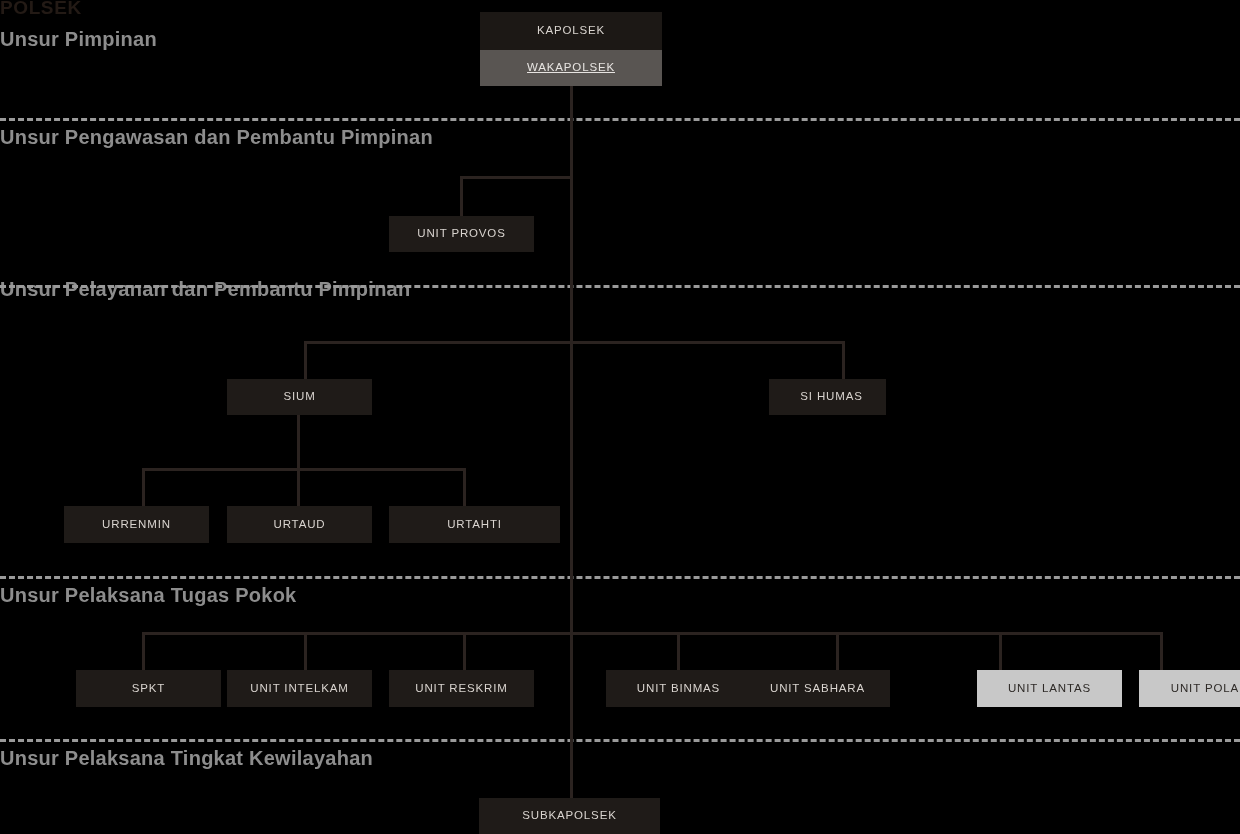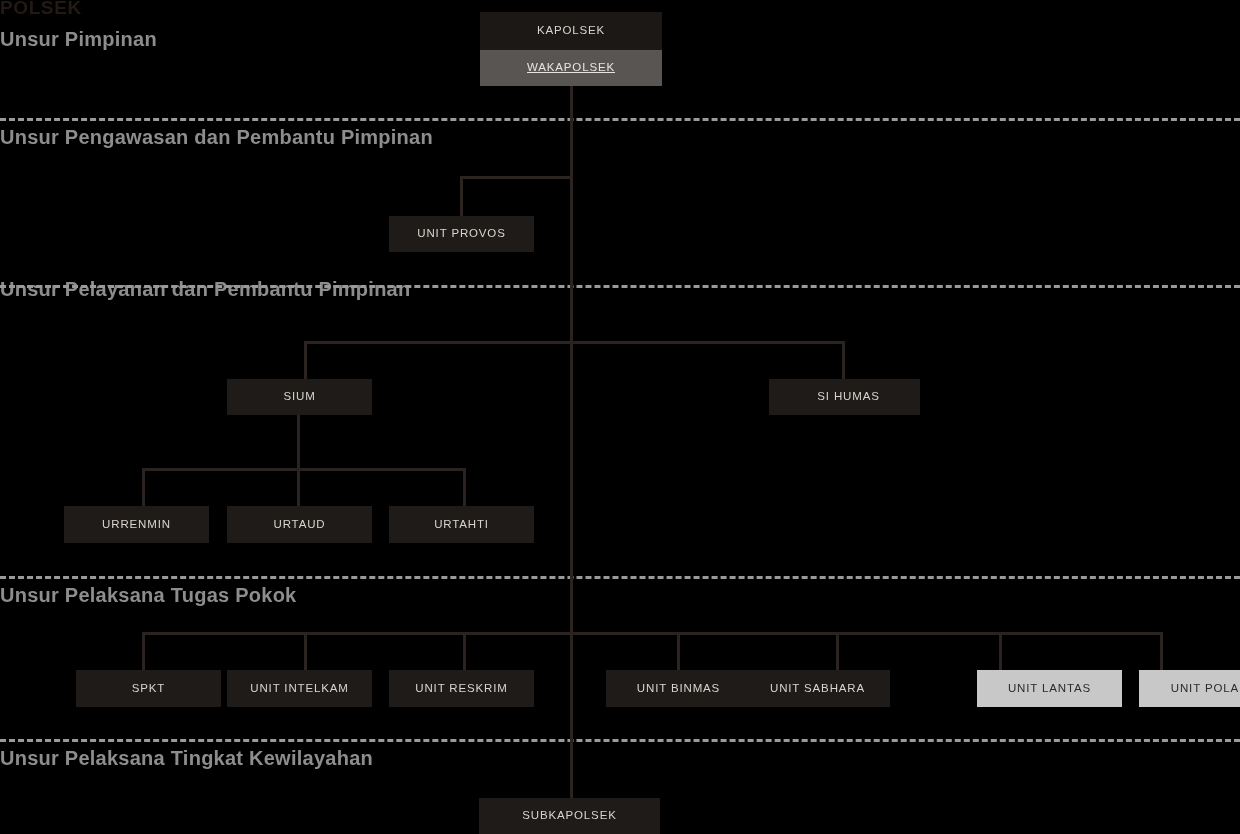--- a/index.html
+++ b/index.html
@@ -127,27 +127,27 @@
   <div class="vline" style="left:1160px;top:632px; height:38px;"></div>
 
   <div class="node dark-head" style="left:480px; top:12px;  width:182px; height:38px;">KAPOLSEK</div>
 
   <div class="node gray" style="left:480px; top:50px;  width:182px; height:36px;text-decoration:underline;">WAKAPOLSEK</div>
 
   <div class="node" style="left:389px; top:216px; width:145px; height:36px;">UNIT PROVOS</div>
 
   <div class="node" style="left:227px; top:379px; width:145px; height:36px;">SIUM</div>
 
-  <div class="node" style="left:769px; top:379px; width:151px; height:36px;padding-left:12px;">SI HUMAS</div>
+  <div class="node" style="left:769px; top:379px; width:117px; height:36px;padding-left:12px;">SI HUMAS</div>
 
   <div class="node" style="left:64px;  top:506px; width:145px; height:37px;">URRENMIN</div>
 
   <div class="node" style="left:227px; top:506px; width:145px; height:37px;">URTAUD</div>
 
-  <div class="node" style="left:389px; top:506px; width:145px; height:37px;">URTAHTI</div>
+  <div class="node" style="left:389px; top:506px; width:171px; height:37px;">URTAHTI</div>
 
   <div class="node" style="left:76px;  top:670px; width:145px; height:37px;">SPKT</div>
 
   <div class="node" style="left:227px; top:670px; width:145px; height:37px;">UNIT INTELKAM</div>
 
   <div class="node" style="left:389px; top:670px; width:145px; height:37px;">UNIT RESKRIM</div>
 
   <div class="node" style="left:606px; top:670px; width:145px; height:37px;">UNIT BINMAS</div>
 
   <div class="node" style="left:745px; top:670px; width:145px; height:37px;">UNIT SABHARA</div>

